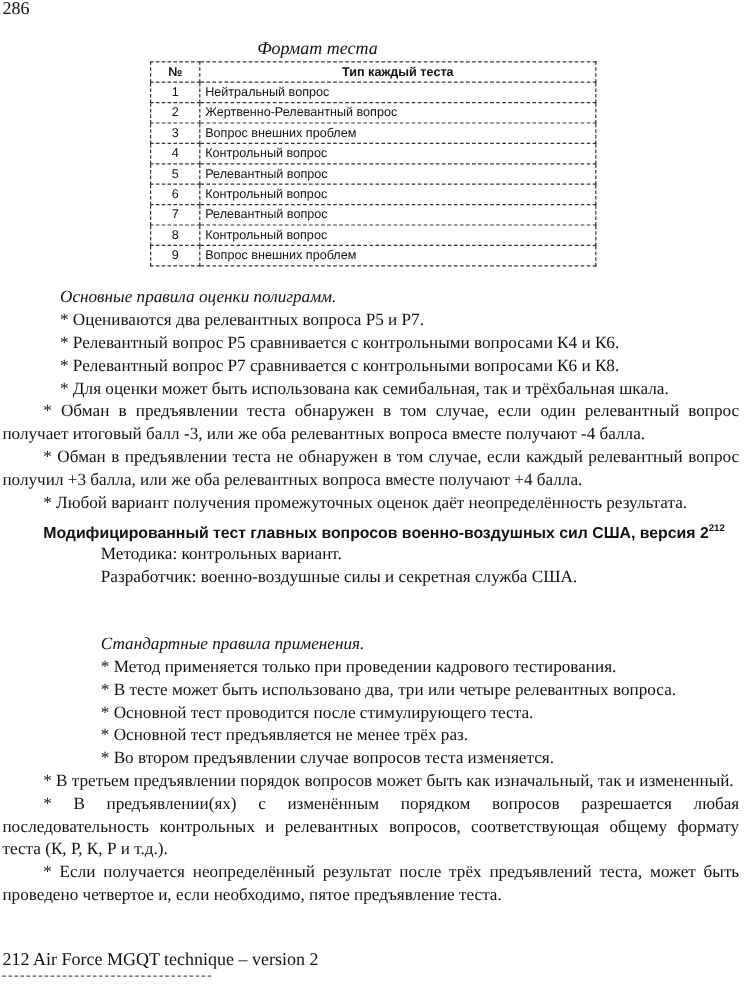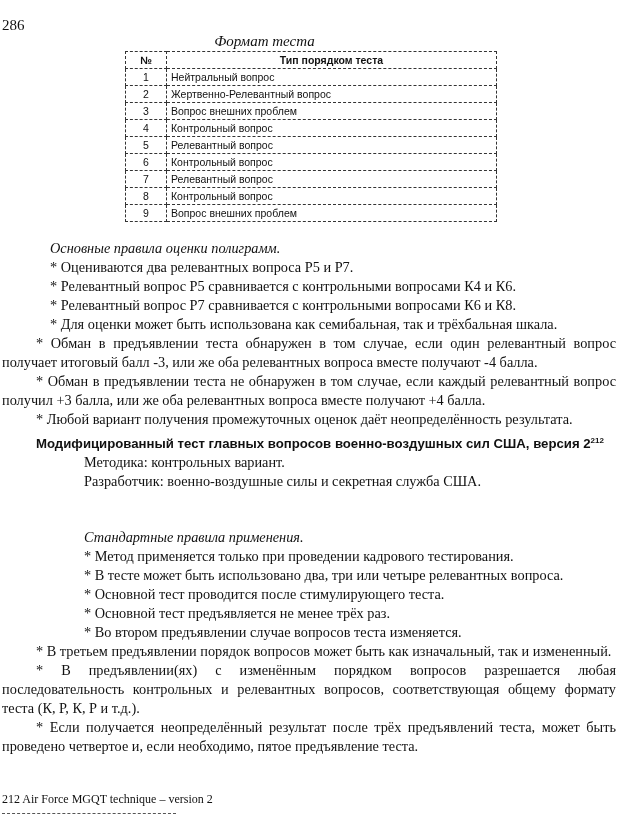--- a/index.html
+++ b/index.html
@@ -1,21 +1,21 @@
 <!DOCTYPE html>
 <html><head>
 <meta charset="utf-8">
 <style>
   html, body { margin: 0; padding: 0; background: #ffffff; }
   body {
     width: 620px; height: 834px; position: relative; overflow: hidden;
     font-family: "Liberation Serif", serif; color: #111;
   }
   .page-number {
-    position: absolute; left: 2px; top: 17px; font-size: 15px; font-family: Liberation Serif, serif;
+    position: absolute; left: 2px; top: 0; font-size: 15px; font-family: Liberation Serif, serif;
   }
   .table-caption {
     position: absolute; left: 0; width: 529px; top: 33px; text-align: center;
     font-style: italic; font-size: 15px;
   }
   table.format {
     position: absolute; left: 125px; top: 51px; width: 372px;
     border-collapse: collapse;
     font-family: "Liberation Sans", sans-serif; font-size: 10.5px;
   }
@@ -34,35 +34,35 @@
   .justify { text-align: justify; text-align-last: left; }
   .heading {
     font-family: "Liberation Sans", sans-serif; font-weight: bold; font-size: 13.2px;
     padding-left: 34px; white-space: nowrap;
   }
   .heading sup { font-size: 8px; vertical-align: super; line-height: 0; }
   .footnote-rule {
     position: absolute; left: 2px; top: 813px; width: 174px; border-top: 1px dashed #555;
   }
   .footnote {
-    position: absolute; left: 2px; top: 792px; font-size: 12px; white-space: nowrap;
+    position: absolute; left: 2px; top: 792px; font-size: 15px; white-space: nowrap;
   }
 </style>
 </head>
 <body>
 
 <div class="page-number">286</div>
 
 <div class="table-caption">Формат теста</div>
 
 <table class="format">
   <thead>
     <tr>
       <th>№</th>
-      <th>Тип порядком теста</th>
+      <th>Тип каждый теста</th>
     </tr>
   </thead>
   <tbody>
     <tr>
         <td class="num">1</td>
         <td class="type">Нейтральный вопрос</td>
       </tr>
     <tr>
         <td class="num">2</td>
         <td class="type">Жертвенно-Релевантный вопрос</td>

